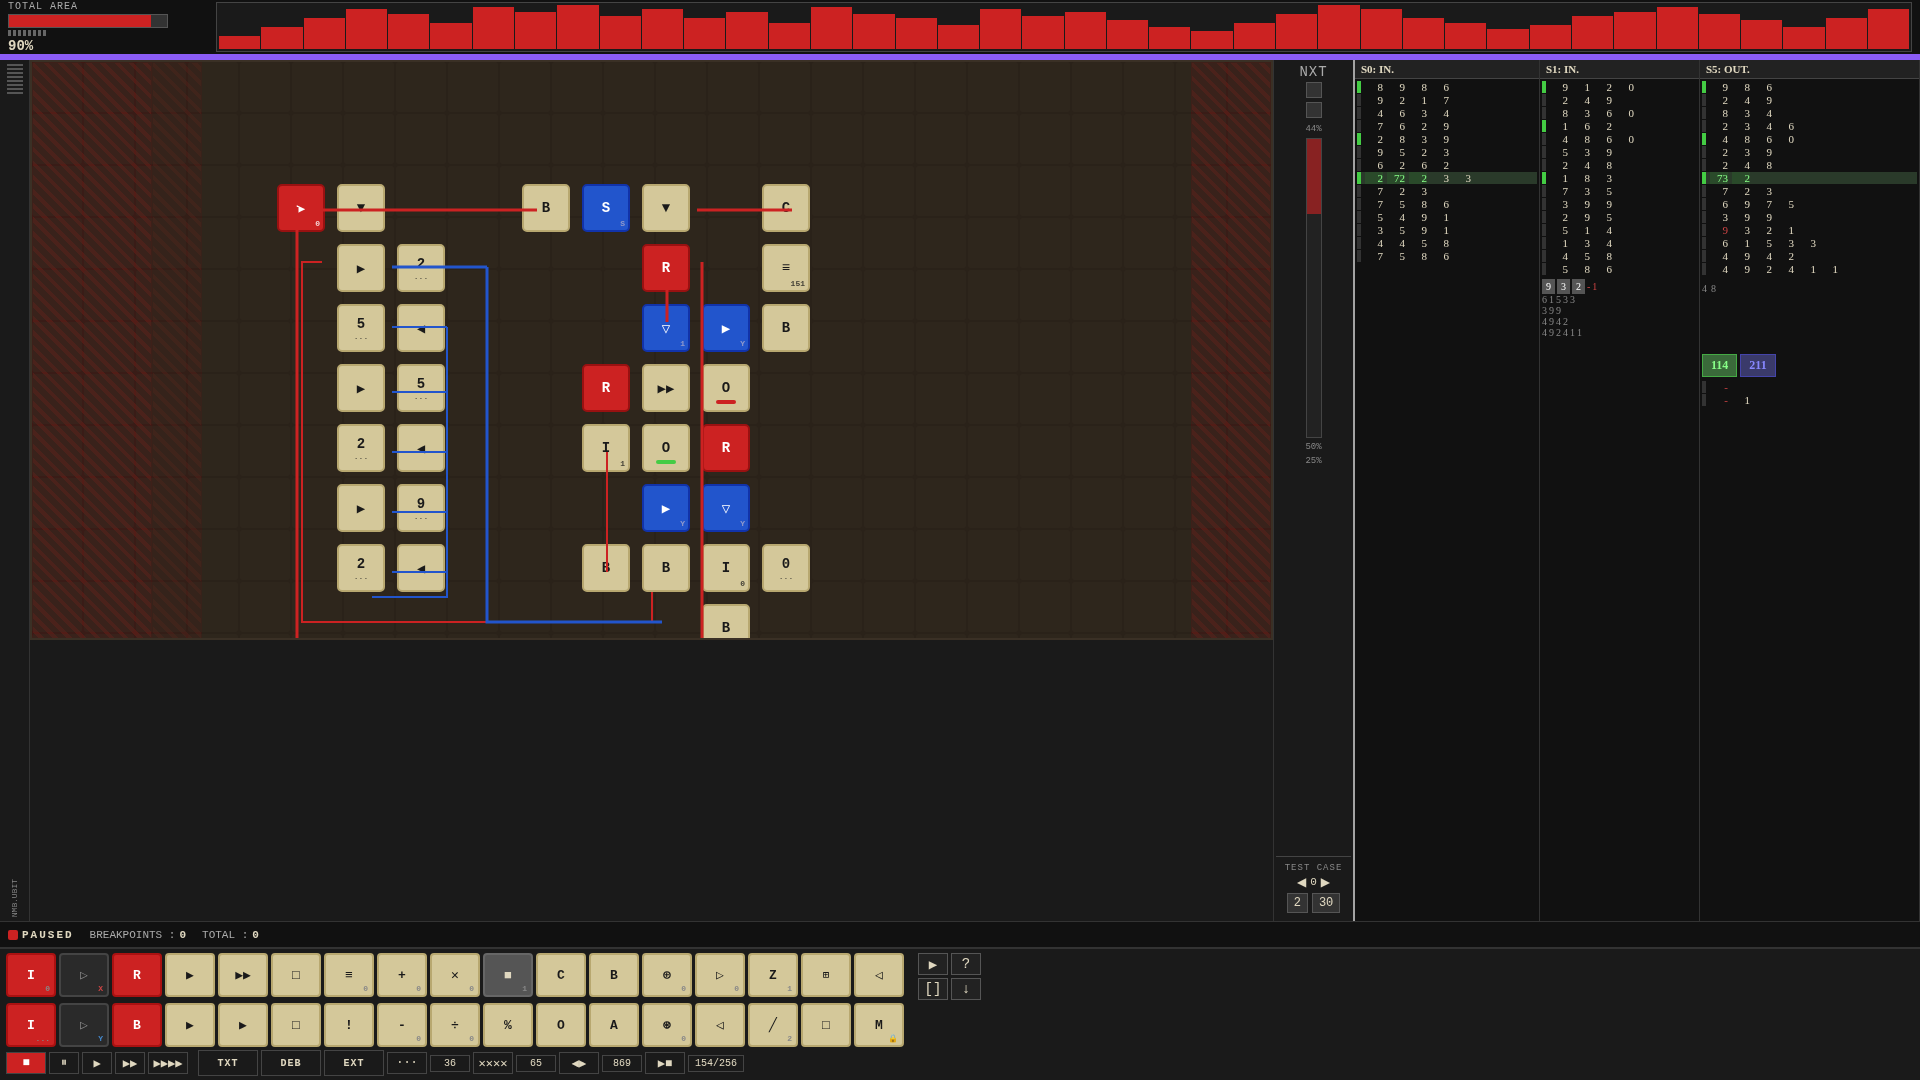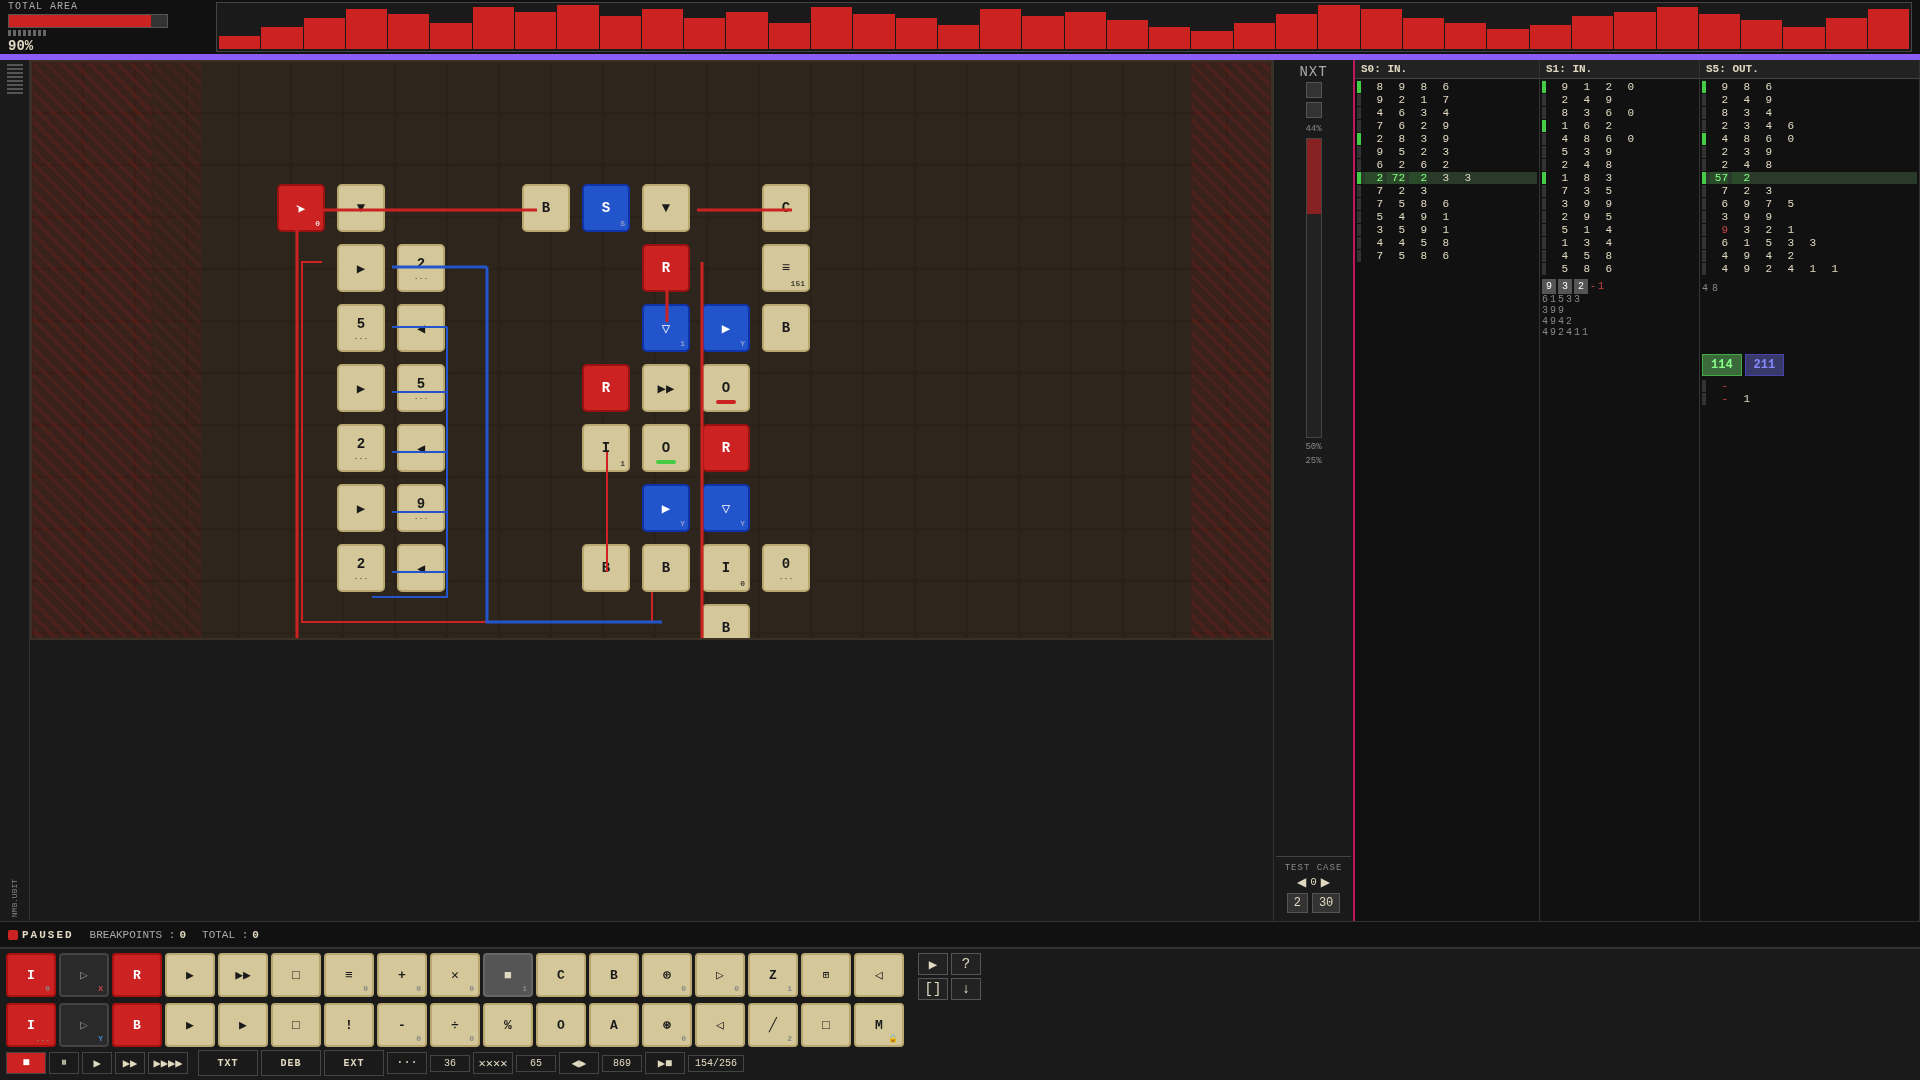--- a/index.html
+++ b/index.html
@@ -218,21 +218,22 @@
       border: 1px solid #555;
       padding: 2px 6px;
       font-size: 12px;
       color: #e0d8c0;
     }
 
     
     .data-panels {
       display: flex;
       background: #111;
-      border-left: 2px solid #be185d;
+      border-left: 2px solid #a3a3a3;
+      font-family: Liberation Serif, serif;
     }
     .data-panel {
       width: 185px;
       border-right: 1px solid #333;
       display: flex;
       flex-direction: column;
     }
     .data-panel-header {
       background: #222;
       border-bottom: 1px solid #444;
@@ -1054,21 +1055,21 @@
             <span class="data-cell">9</span>
           </div>
         <div class="data-row">
             <div class="indicator-bar"></div>
             <span class="data-cell">2</span>
             <span class="data-cell">4</span>
             <span class="data-cell">8</span>
           </div>
         <div class="data-row" style="background:#2a3a2a">
           <div class="indicator-bar green"></div>
-          <span class="data-cell" style="background:#2a4a2a;color:#88ff88">57</span>
+          <span class="data-cell" style="background:#2a4a2a;color:#88ff88">73</span>
           <span class="data-cell highlight">2</span>
         </div>
         <div class="data-row">
             <div class="indicator-bar"></div>
             <span class="data-cell">7</span>
             <span class="data-cell">2</span>
             <span class="data-cell">3</span>
           </div>
         <div class="data-row">
             <div class="indicator-bar"></div>

